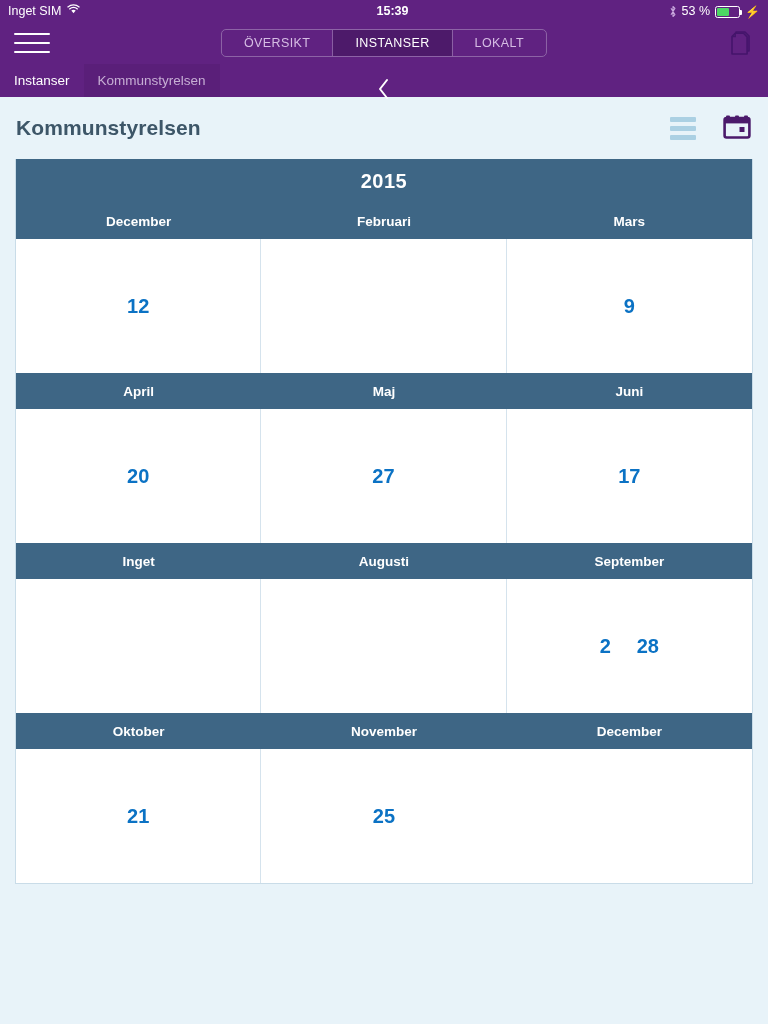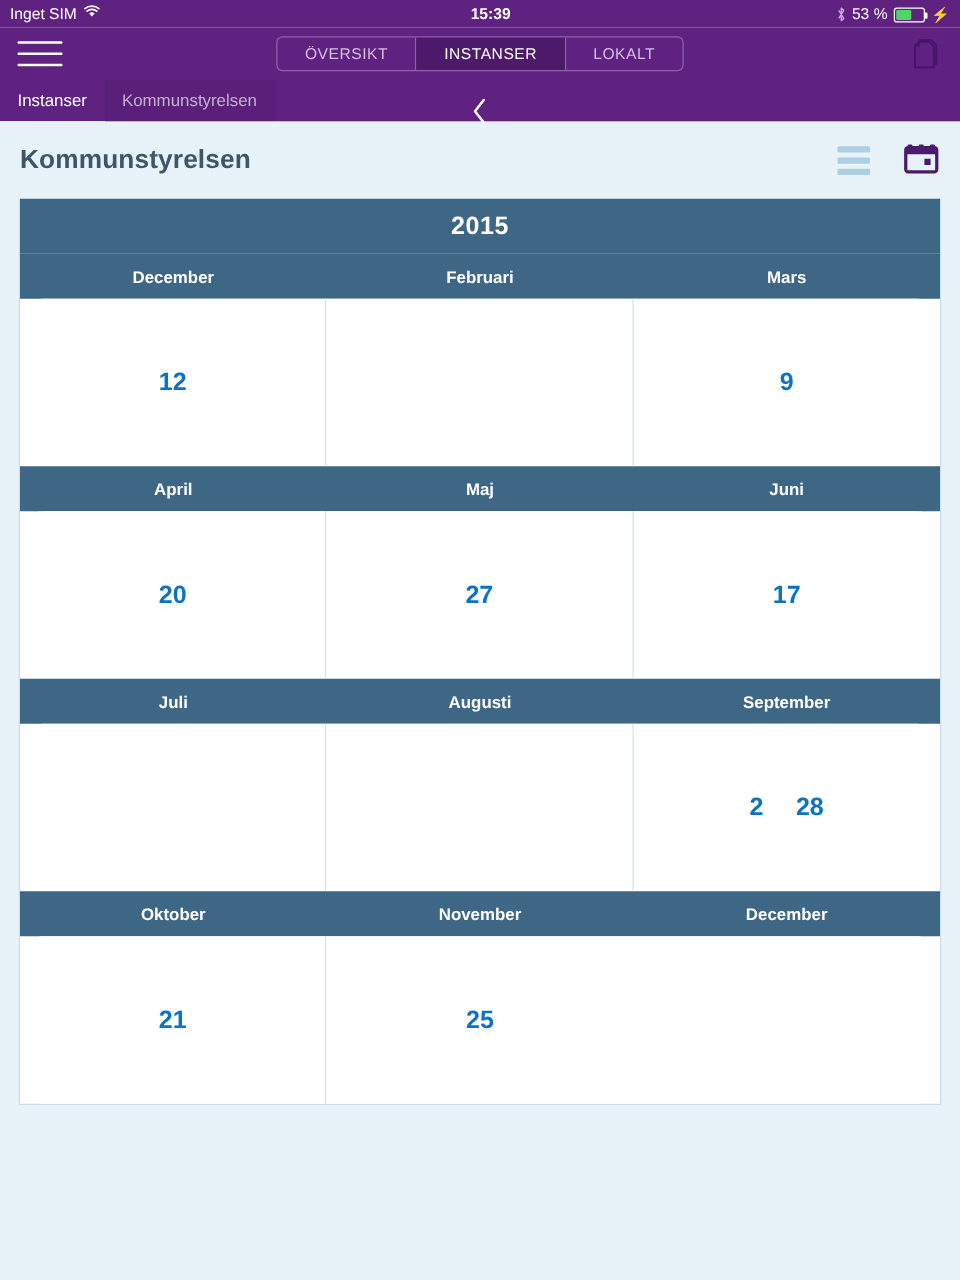--- a/index.html
+++ b/index.html
@@ -107,21 +107,21 @@
     justify-content: center; gap: 70px; color: #ffffff; flex-direction: column;
   }
   .yearnav { width: 26px; height: 30px; display: flex; align-items: center; justify-content: center; cursor: pointer; }
   .year-label { font-size: 20px; font-weight: bold; letter-spacing: .5px; min-width: 66px; text-align: center; }
 
   .monthrow { display: grid; grid-template-columns: 1fr 1fr 1fr; background: #3e6685; height: 36px; }
   .monthname {
     display: flex; align-items: center; justify-content: center;
     color: #ffffff; font-size: 13.5px; font-weight: bold;
   }
-  .daterow { display: grid; grid-template-columns: 1fr 1fr 1fr; height: 134px; background: #ffffff; border-radius: 18px; }
+  .daterow { display: grid; grid-template-columns: 1fr 1fr 1fr; height: 134px; background: #ffffff; }
   .datecell {
     display: flex; align-items: center; justify-content: center;
     gap: 26px; border-right: 1px solid #d5e3ed; cursor: pointer;
   }
   .datecell:last-child { border-right: none; }
   .datenum { font-size: 20px; font-weight: bold; color: #0b72c4; }
 </style>
 </head>
 <body>
 
@@ -243,21 +243,21 @@
       </div>
       <div class="datecell">
         <span class="datenum">27</span>
       </div>
       <div class="datecell">
         <span class="datenum">17</span>
       </div>
     </div>
 
     <div class="monthrow">
-      <div class="monthname">Juli</div>
+      <div class="monthname">Inget</div>
       <div class="monthname">Augusti</div>
       <div class="monthname">September</div>
     </div>
     <div class="daterow">
       <div class="datecell"></div>
       <div class="datecell"></div>
       <div class="datecell">
         <span class="datenum">2</span>
         <span class="datenum">28</span>
       </div>

